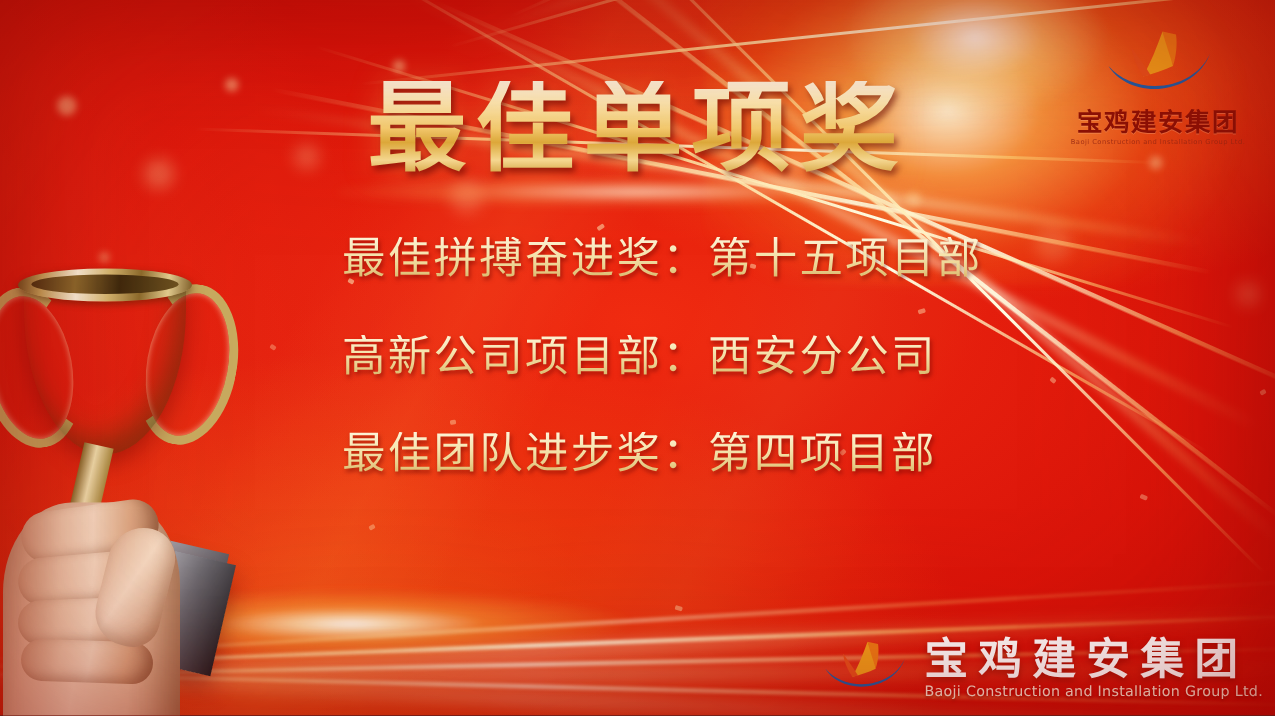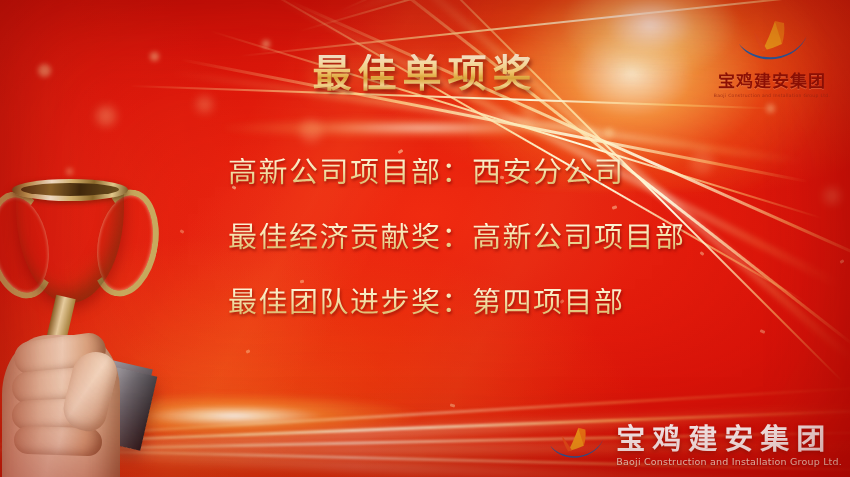--- a/index.html
+++ b/index.html
@@ -70,22 +70,22 @@
 
   
   .dot{position:absolute;border-radius:50%;background:rgba(255,230,170,.85);}
   .dot.blur{filter:blur(2.5px);}
   .dot.big{filter:blur(5px);}
   .flake{position:absolute;background:rgba(255,235,185,.8);border-radius:1px;}
 
   
   .title{
     position:absolute;left:0;right:0;top:54px;text-align:center;
-    font-family:Liberation Sans, sans-serif;
-    font-size:39px;font-weight:bold;letter-spacing:6px;
+    font-family:Liberation Serif, serif;
+    font-size:66px;font-weight:bold;letter-spacing:6px;
     line-height:1;
     background:linear-gradient(180deg,#fff8e0 0%,#ffeeb4 22%,#f6d071 48%,#e0ad3c 62%,#f7dc93 80%,#c98e22 100%);
     -webkit-background-clip:text;background-clip:text;
     color:transparent;-webkit-text-fill-color:transparent;
     filter:drop-shadow(2px 3px 2px rgba(90,0,0,.55)) drop-shadow(0 0 10px rgba(255,200,90,.30));
   }
   .title-shine{
     position:absolute;left:225px;top:118px;width:400px;height:20px;
     background:radial-gradient(ellipse at 50% 50%,rgba(255,250,225,.8) 0%,rgba(255,215,120,.25) 40%,rgba(255,160,40,0) 75%);
     filter:blur(3px);
@@ -281,22 +281,22 @@
     <div class="finger" style="left:18px;top:244px;width:94px;height:30px;transform:rotate(-2deg);"></div>
     <div class="finger" style="left:20px;top:272px;width:88px;height:28px;transform:rotate(2deg);"></div>
     <div class="thumb"></div>
 
   </div>
 
   <div class="title">最佳单项奖</div>
   <div class="title-shine"></div>
 
   <div class="awards">
+    <div class="award-row">最佳拼搏奋进奖：第十五项目部</div>
     <div class="award-row">高新公司项目部：西安分公司</div>
-    <div class="award-row">最佳经济贡献奖：高新公司项目部</div>
     <div class="award-row">最佳团队进步奖：第四项目部</div>
   </div>
 
   <div class="logo-tr">
     <div class="logo-mark">
       <svg viewBox="0 0 82 46" width="82" height="46" aria-hidden="true">
         <path d="M44 1 C40 12 36 22 31 31 C38 29 45 27 51 24 C50 15 47 7 44 1 Z" fill="#f2a01b"></path>
         <path d="M44 1 C46 9 49 17 51 24 C53 18 54 10 53 3 Z" fill="#ef7d16"></path>
         <path d="M31 31 C27 25 24 18 23 11 C28 18 33 25 36 30 Z" fill="#e8521c"></path>
         <path d="M8 24 C20 38 44 42 62 31 C70 26 74 20 76 15 C72 27 60 37 44 39 C28 41 14 34 8 24 Z" fill="#1a5fa8"></path>

